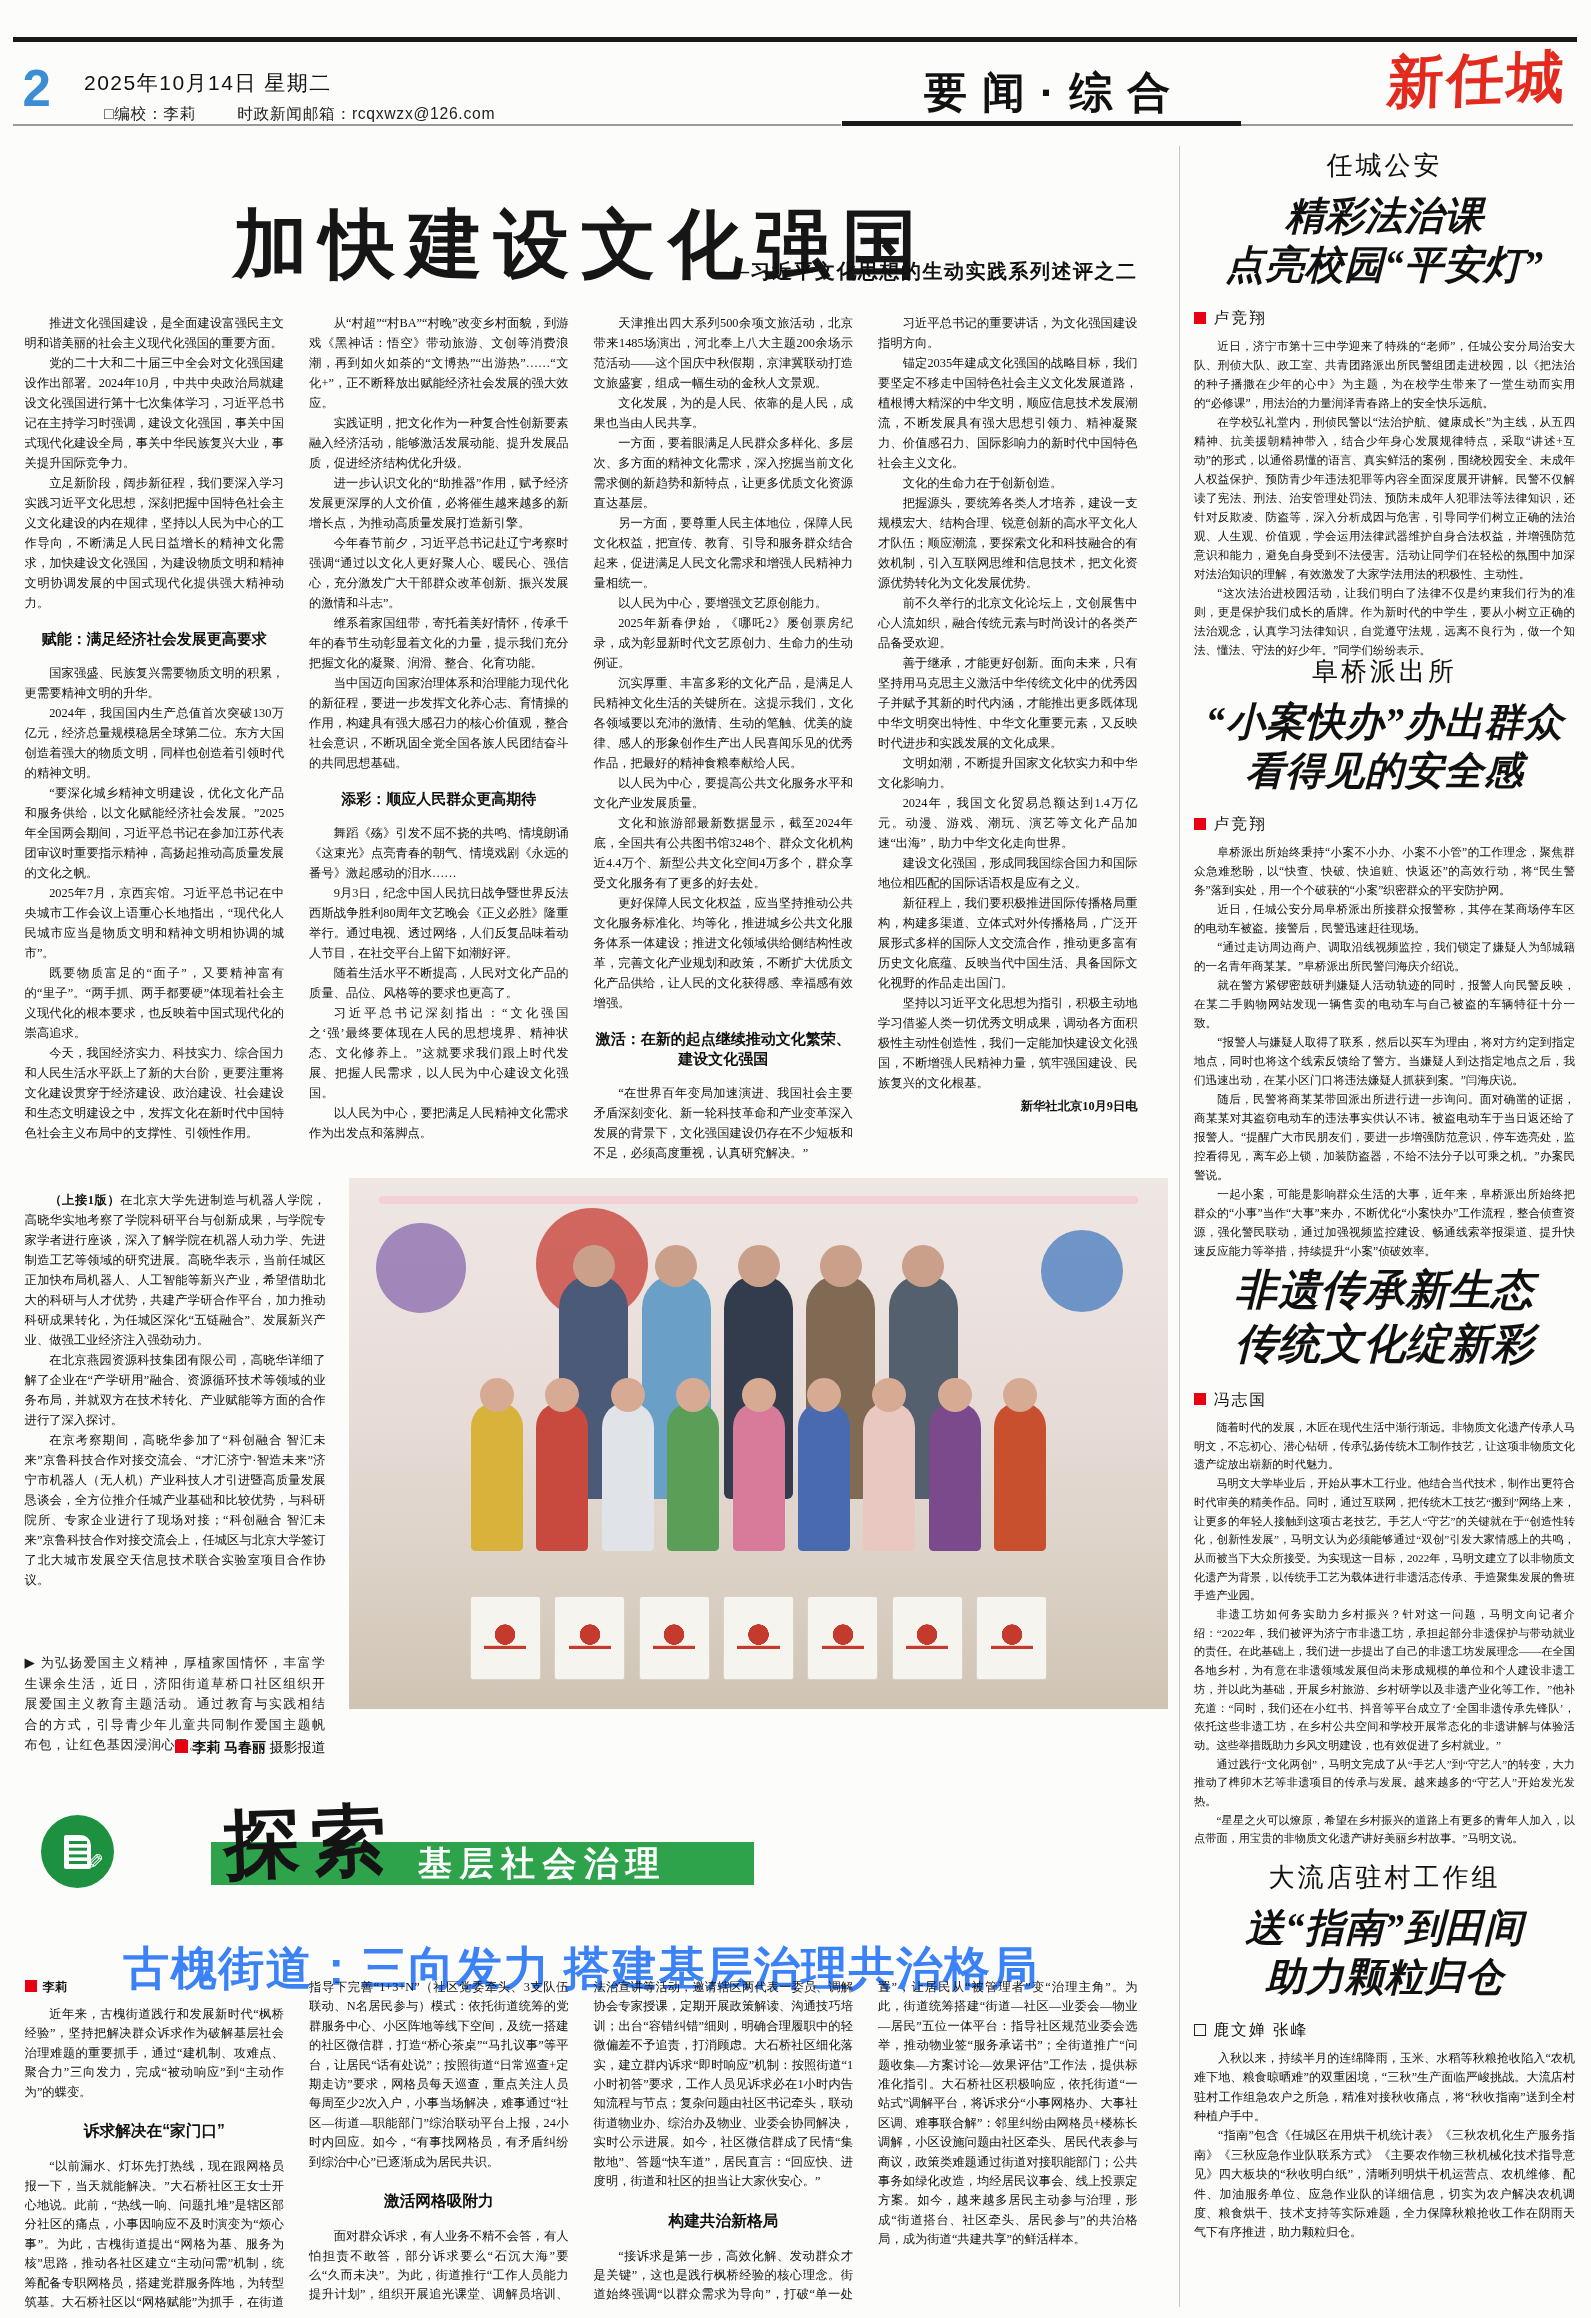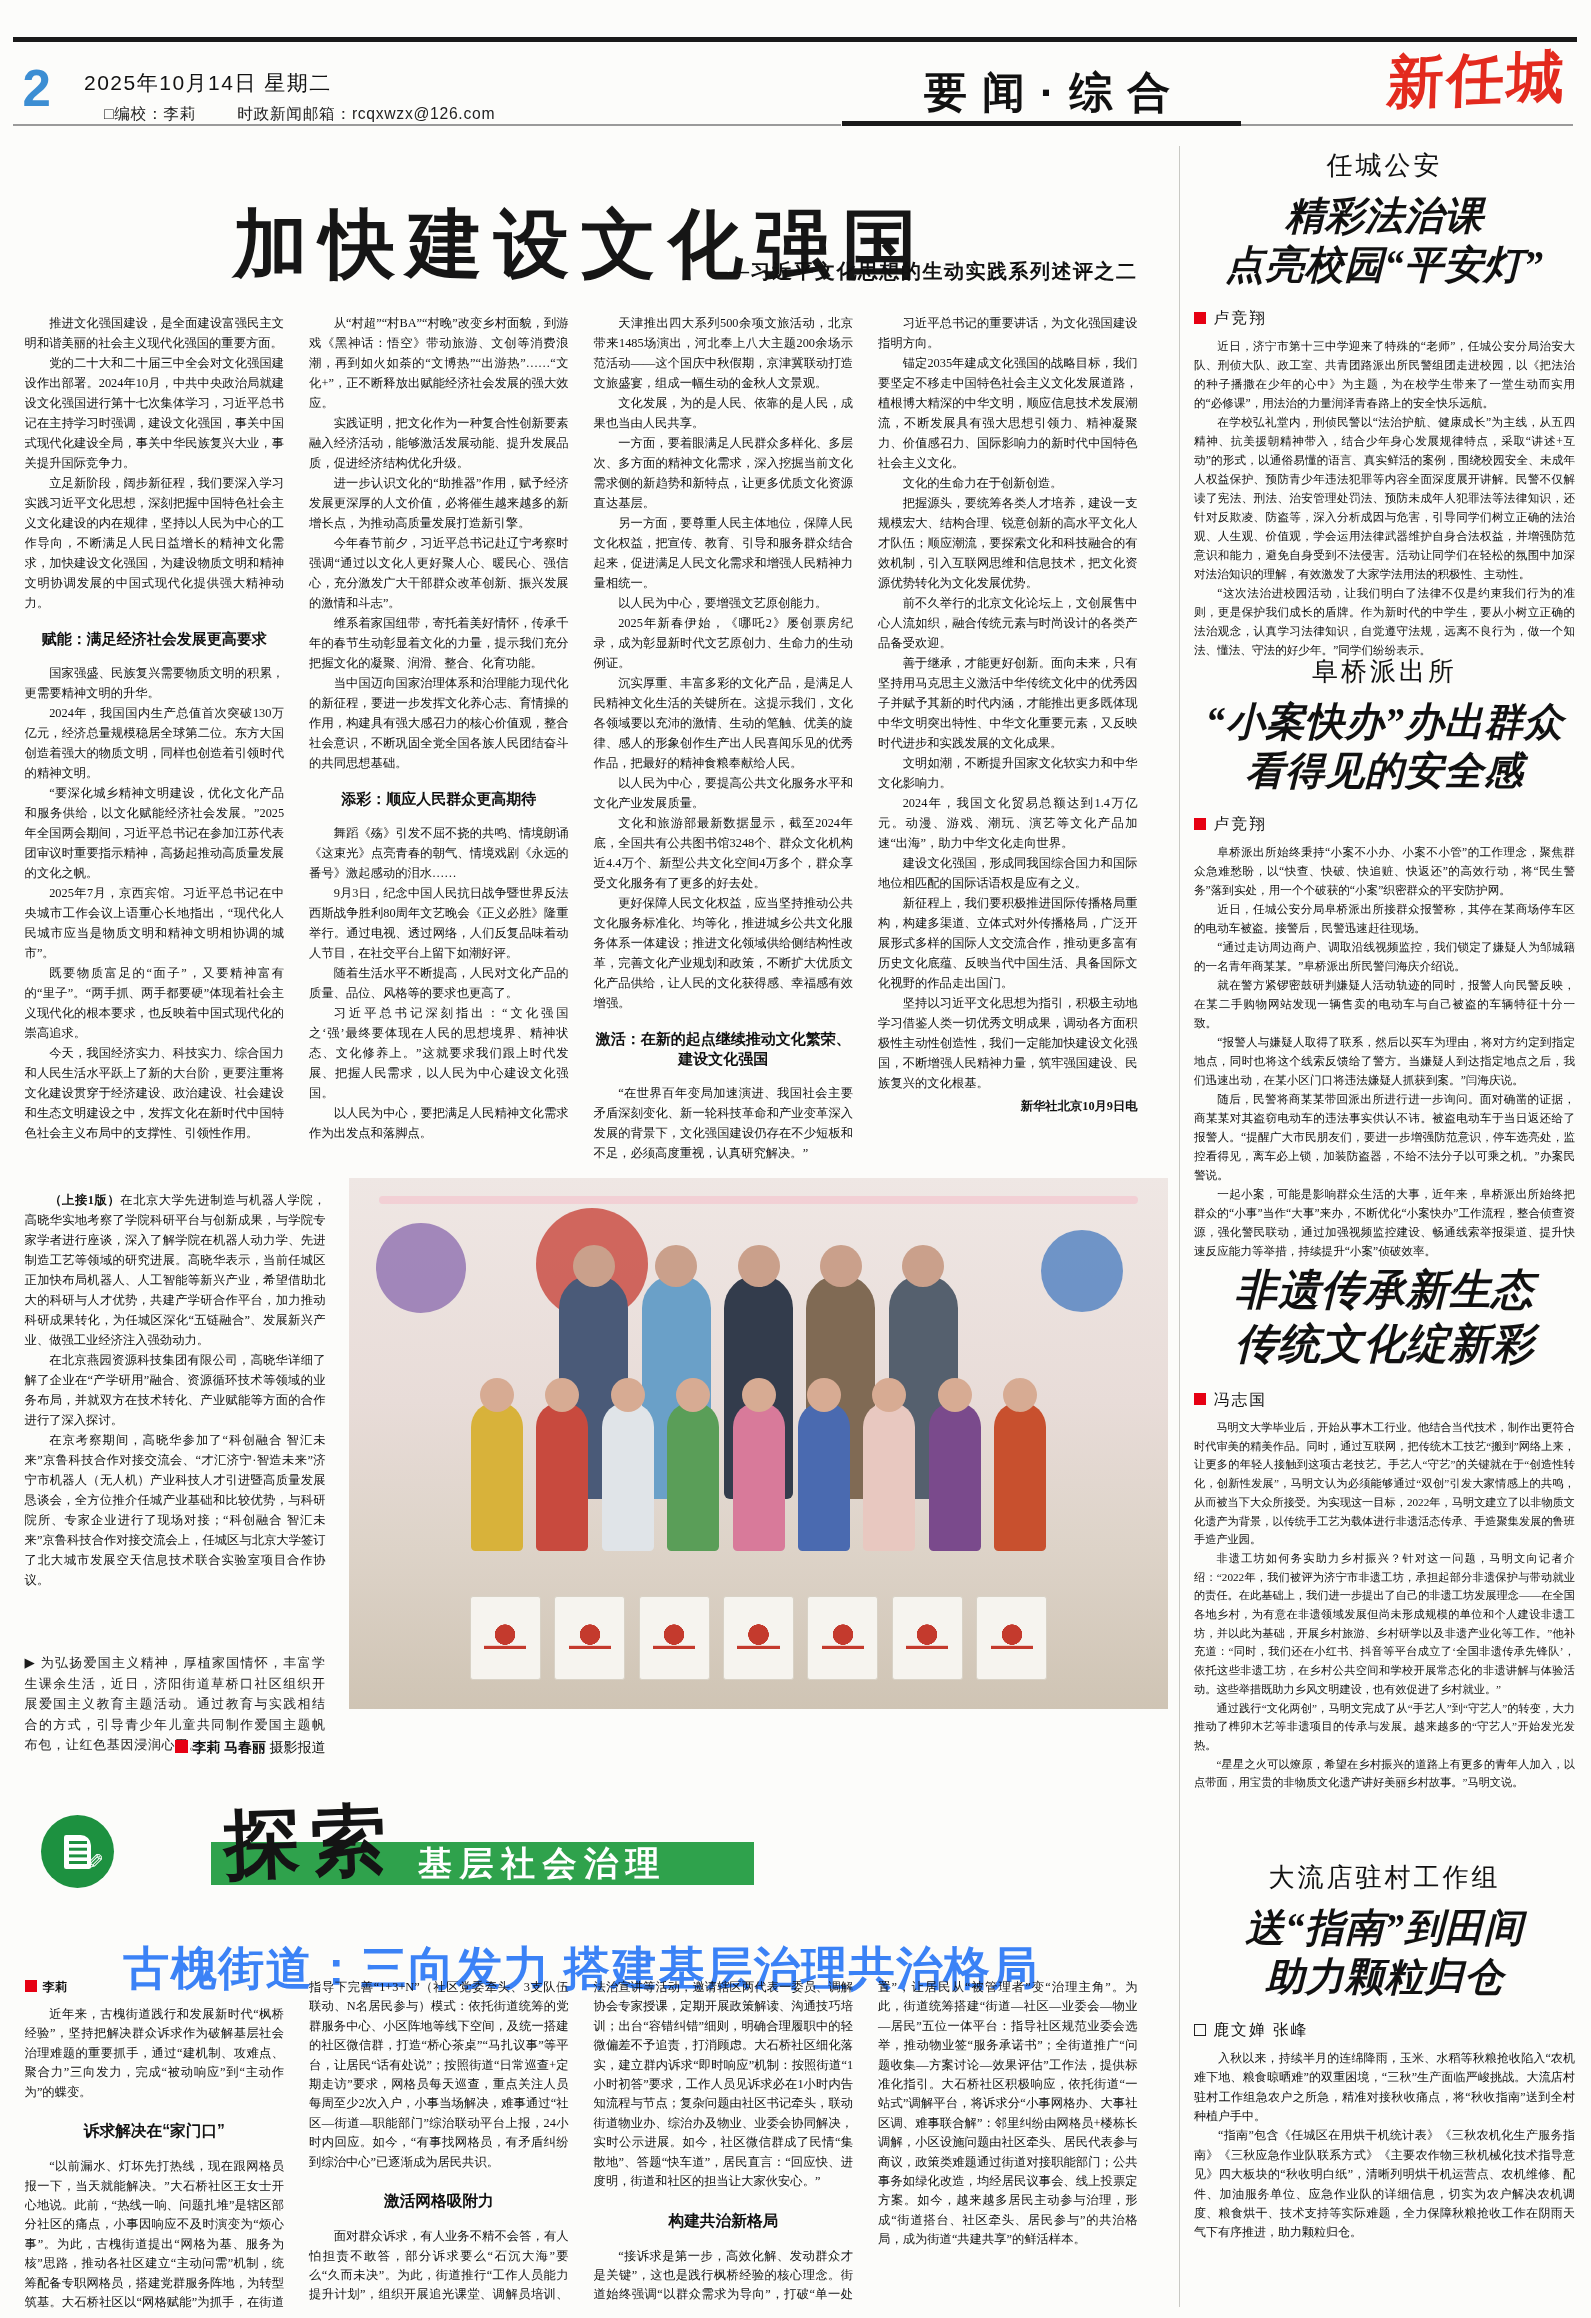--- a/index.html
+++ b/index.html
@@ -234,20 +234,21 @@
         <p class="blk p" data-interactable="false">随后，民警将商某某带回派出所进行进一步询问。面对确凿的证据，商某某对其盗窃电动车的违法事实供认不讳。被盗电动车于当日返还给了报警人。“提醒广大市民朋友们，要进一步增强防范意识，停车选亮处，监控看得见，离车必上锁，加装防盗器，不给不法分子以可乘之机。”办案民警说。</p>
         <p class="blk p" data-interactable="false">一起小案，可能是影响群众生活的大事，近年来，阜桥派出所始终把群众的“小事”当作“大事”来办，不断优化“小案快办”工作流程，整合侦查资源，强化警民联动，通过加强视频监控建设、畅通线索举报渠道、提升快速反应能力等举措，持续提升“小案”侦破效率。</p>
       </div>
   </article>
 
   <article class="sb sb3" data-interactable="false">
     <h2 class="sb-title" data-interactable="false"><span>非遗传承新生态</span><br><span>传统文化绽新彩</span></h2>
     <div class="sb-byline" data-interactable="false"><span class="sq" data-interactable="false"></span><span>冯志国</span></div>
     <div class="sb-body" data-interactable="false">
 
+    <p class="blk p" data-interactable="false">随着时代的发展，木匠在现代生活中渐行渐远。非物质文化遗产传承人马明文，不忘初心、潜心钻研，传承弘扬传统木工制作技艺，让这项非物质文化遗产绽放出崭新的时代魅力。</p>
         <p class="blk p" data-interactable="false">马明文大学毕业后，开始从事木工行业。他结合当代技术，制作出更符合时代审美的精美作品。同时，通过互联网，把传统木工技艺“搬到”网络上来，让更多的年轻人接触到这项古老技艺。手艺人“守艺”的关键就在于“创造性转化，创新性发展”，马明文认为必须能够通过“双创”引发大家情感上的共鸣，从而被当下大众所接受。为实现这一目标，2022年，马明文建立了以非物质文化遗产为背景，以传统手工艺为载体进行非遗活态传承、手造聚集发展的鲁班手造产业园。</p>
         <p class="blk p" data-interactable="false">非遗工坊如何务实助力乡村振兴？针对这一问题，马明文向记者介绍：“2022年，我们被评为济宁市非遗工坊，承担起部分非遗保护与带动就业的责任。在此基础上，我们进一步提出了自己的非遗工坊发展理念——在全国各地乡村，为有意在非遗领域发展但尚未形成规模的单位和个人建设非遗工坊，并以此为基础，开展乡村旅游、乡村研学以及非遗产业化等工作。”他补充道：“同时，我们还在小红书、抖音等平台成立了‘全国非遗传承先锋队’，依托这些非遗工坊，在乡村公共空间和学校开展常态化的非遗讲解与体验活动。这些举措既助力乡风文明建设，也有效促进了乡村就业。”</p>
         <p class="blk p" data-interactable="false">通过践行“文化两创”，马明文完成了从“手艺人”到“守艺人”的转变，大力推动了榫卯木艺等非遗项目的传承与发展。越来越多的“守艺人”开始发光发热。</p>
         <p class="blk p" data-interactable="false">“星星之火可以燎原，希望在乡村振兴的道路上有更多的青年人加入，以点带面，用宝贵的非物质文化遗产讲好美丽乡村故事。”马明文说。</p>
       </div>
   </article>
 
   <article class="sb sb4" data-interactable="false">
     <div class="sb-kicker" data-interactable="false">大流店驻村工作组</div>
     <h2 class="sb-title" data-interactable="false"><span>送“指南”到田间</span><br><span>助力颗粒归仓</span></h2>

